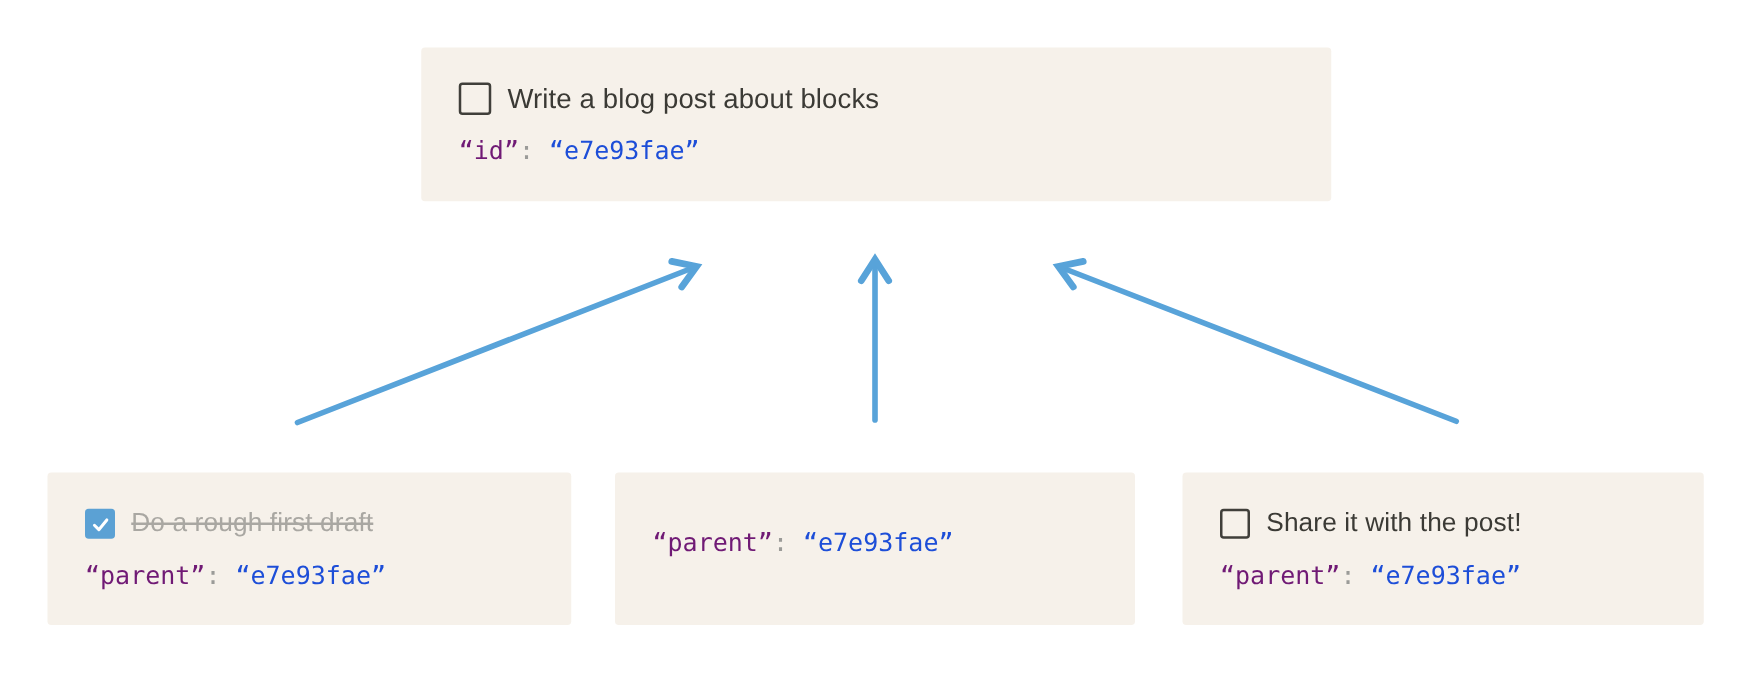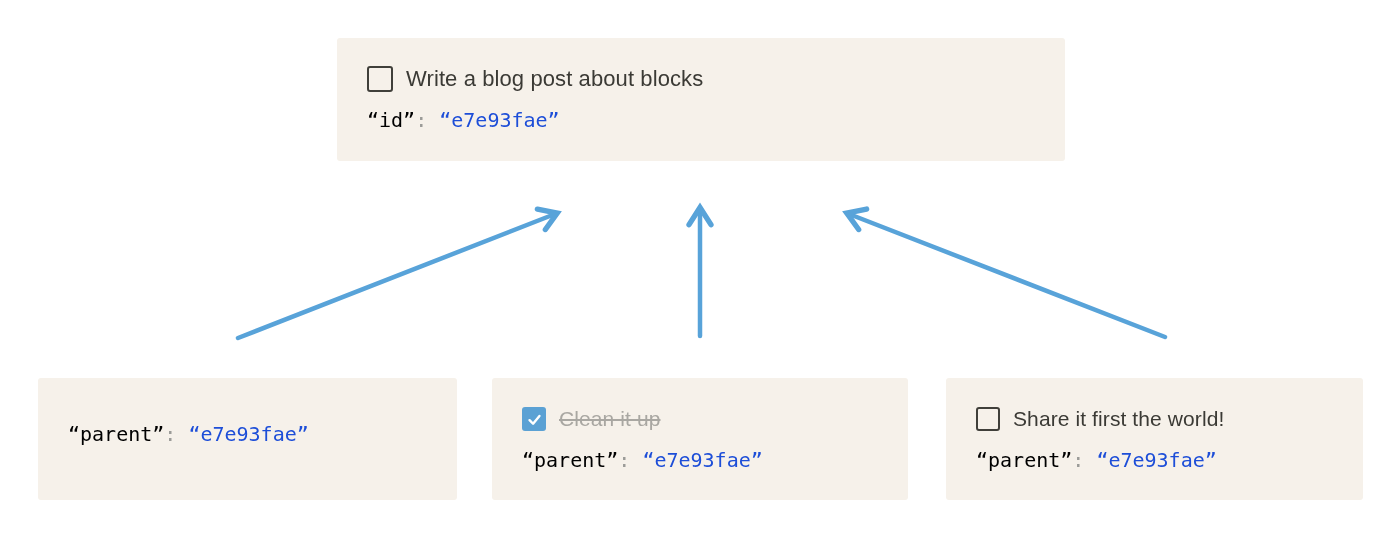--- a/index.html
+++ b/index.html
@@ -75,21 +75,21 @@
     text-decoration: line-through;
     text-decoration-thickness: 2px;
   }
 
   .code-line {
     margin-top: 16px;
     font-family: "DejaVu Sans Mono", monospace;
     font-size: 20px;
     white-space: nowrap;
   }
-  .code-key   { color: #000000; margin-top: 44px; }
+  .code-key   { color: #701a75; margin-top: 44px; }
   .code-colon { color: #9b9b98; }
   .code-value { color: #1d4ed8; margin-left: 12px; }
 </style>
 </head>
 <body>
 
 <div class="canvas">
 
   <svg class="arrows-layer" width="1400" height="544" viewBox="0 0 1400 544">
     <defs>
@@ -112,38 +112,38 @@
     <div class="task-row">
       <div class="checkbox">
         
       </div>
       <span class="task-title">Write a blog post about blocks</span>
     </div>
     <div class="code-line"><span class="code-key">“id”</span><span class="code-colon">:</span><span class="code-value">“e7e93fae”</span></div>
   </div>
 
   <div class="card card--child-1">
-    <div class="code-line"><span class="code-key">“parent”</span><span class="code-colon">:</span><span class="code-value">“e7e93fae”</span></div>
-  </div>
-
-  <div class="card card--child-2">
     <div class="task-row">
       <div class="checkbox checked">
         <svg width="17" height="17" viewBox="0 0 24 24">
           <polyline points="5,13 10,18 19,7" fill="none" stroke="#ffffff" stroke-width="3.4" stroke-linecap="round" stroke-linejoin="round"></polyline>
         </svg>
       </div>
-      <span class="task-title done">Clean it up</span>
+      <span class="task-title done">Do a rough first draft</span>
     </div>
+    <div class="code-line"><span class="code-key">“parent”</span><span class="code-colon">:</span><span class="code-value">“e7e93fae”</span></div>
+  </div>
+
+  <div class="card card--child-2">
     <div class="code-line"><span class="code-key">“parent”</span><span class="code-colon">:</span><span class="code-value">“e7e93fae”</span></div>
   </div>
 
   <div class="card card--child-3">
     <div class="task-row">
       <div class="checkbox">
         
       </div>
-      <span class="task-title">Share it first the world!</span>
+      <span class="task-title">Share it with the post!</span>
     </div>
     <div class="code-line"><span class="code-key">“parent”</span><span class="code-colon">:</span><span class="code-value">“e7e93fae”</span></div>
   </div>
 
 </div>
 
 </body></html>

